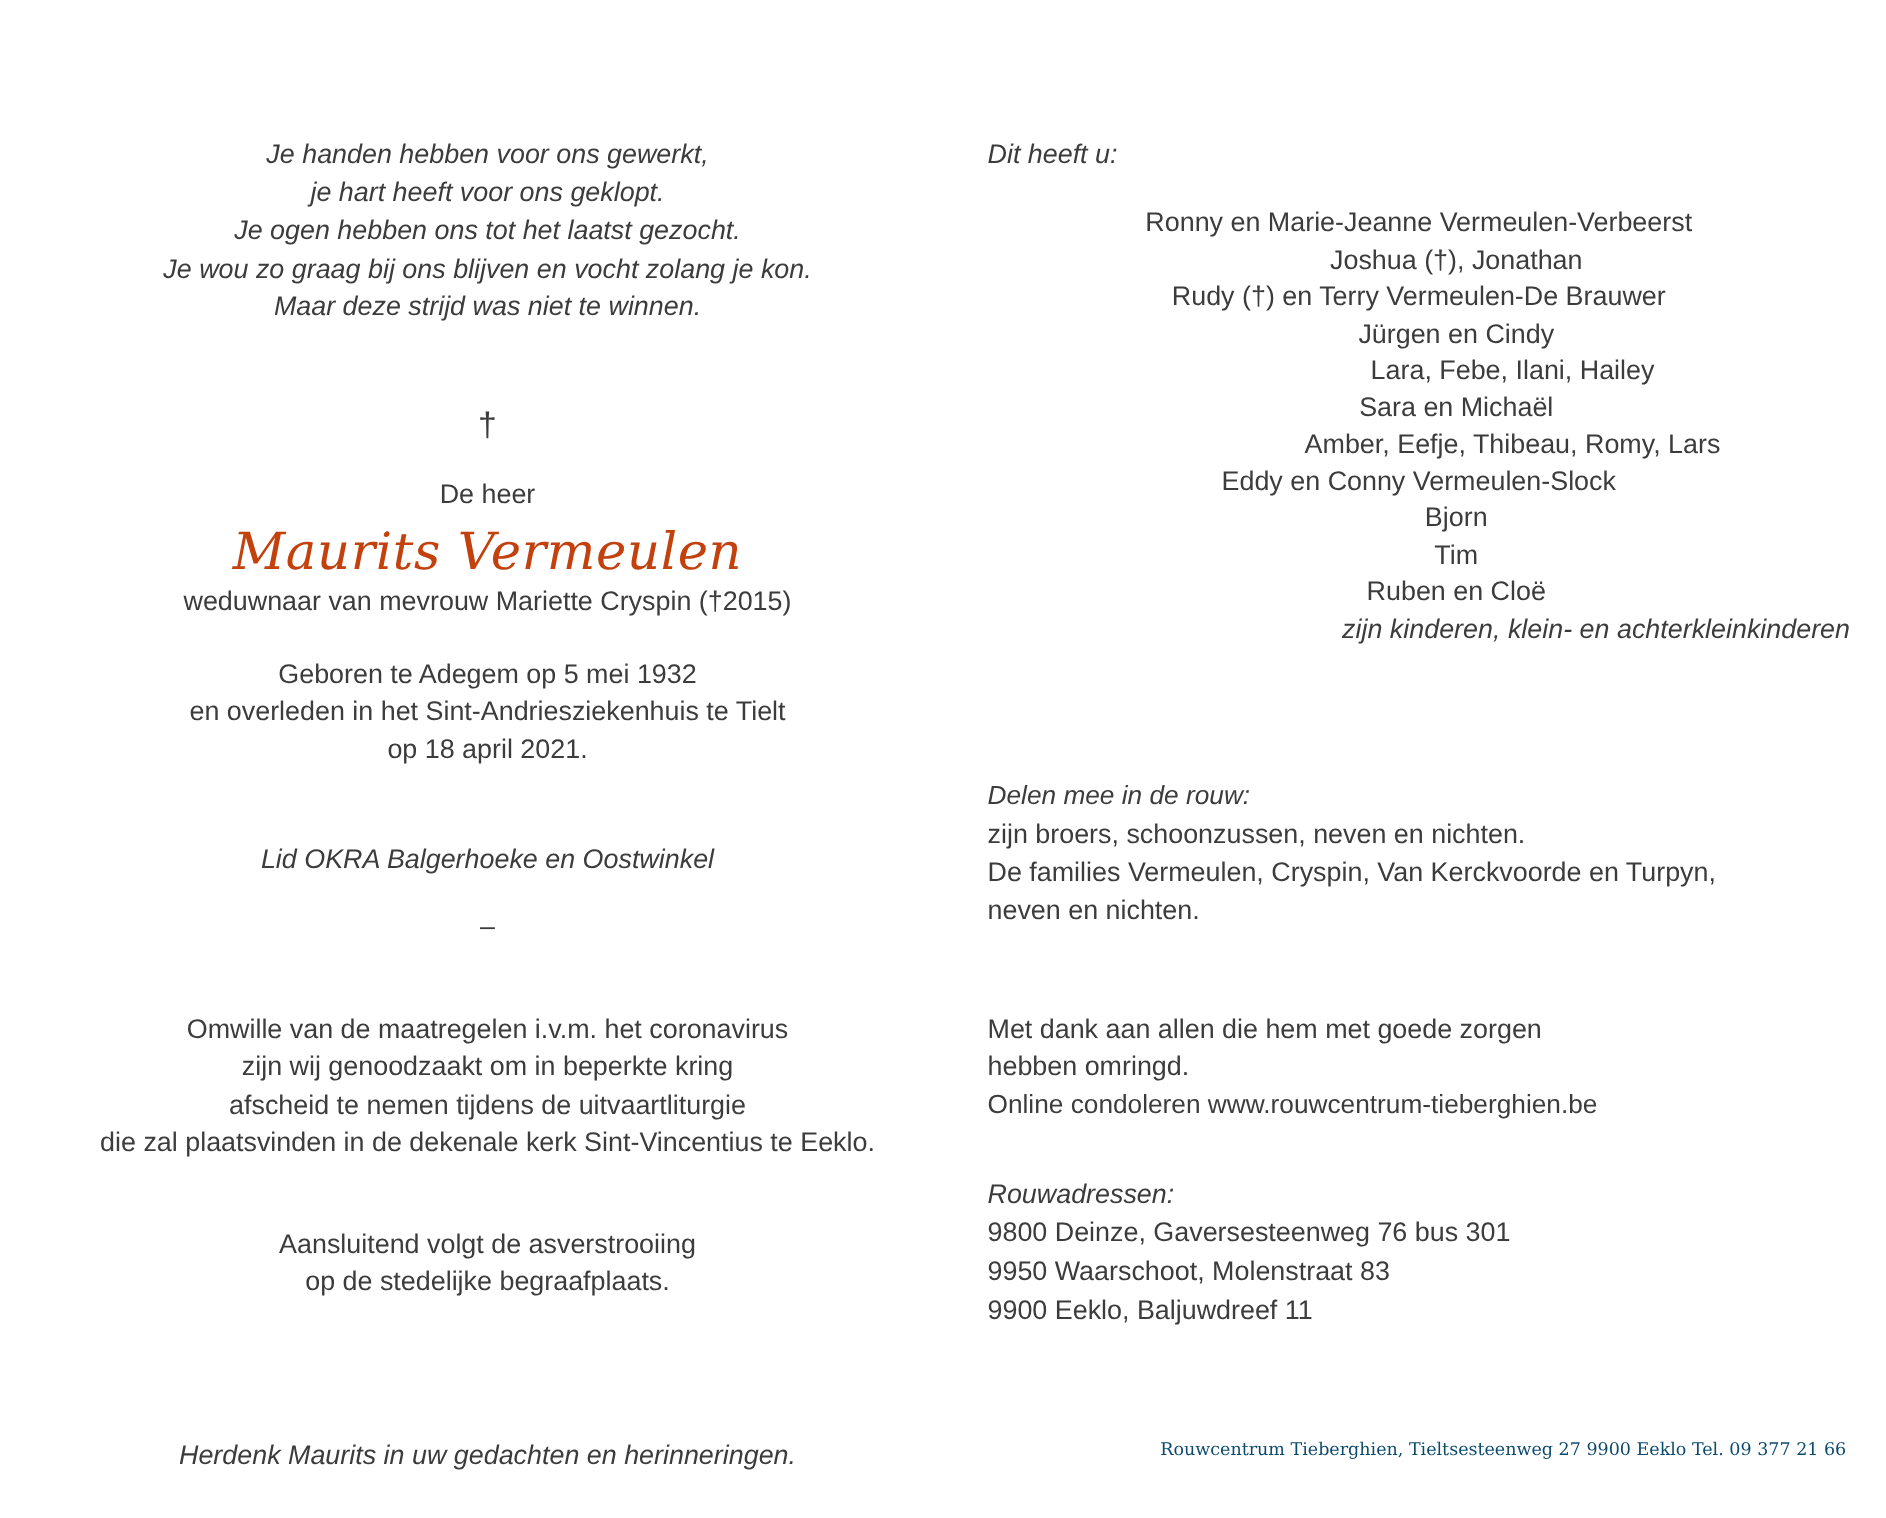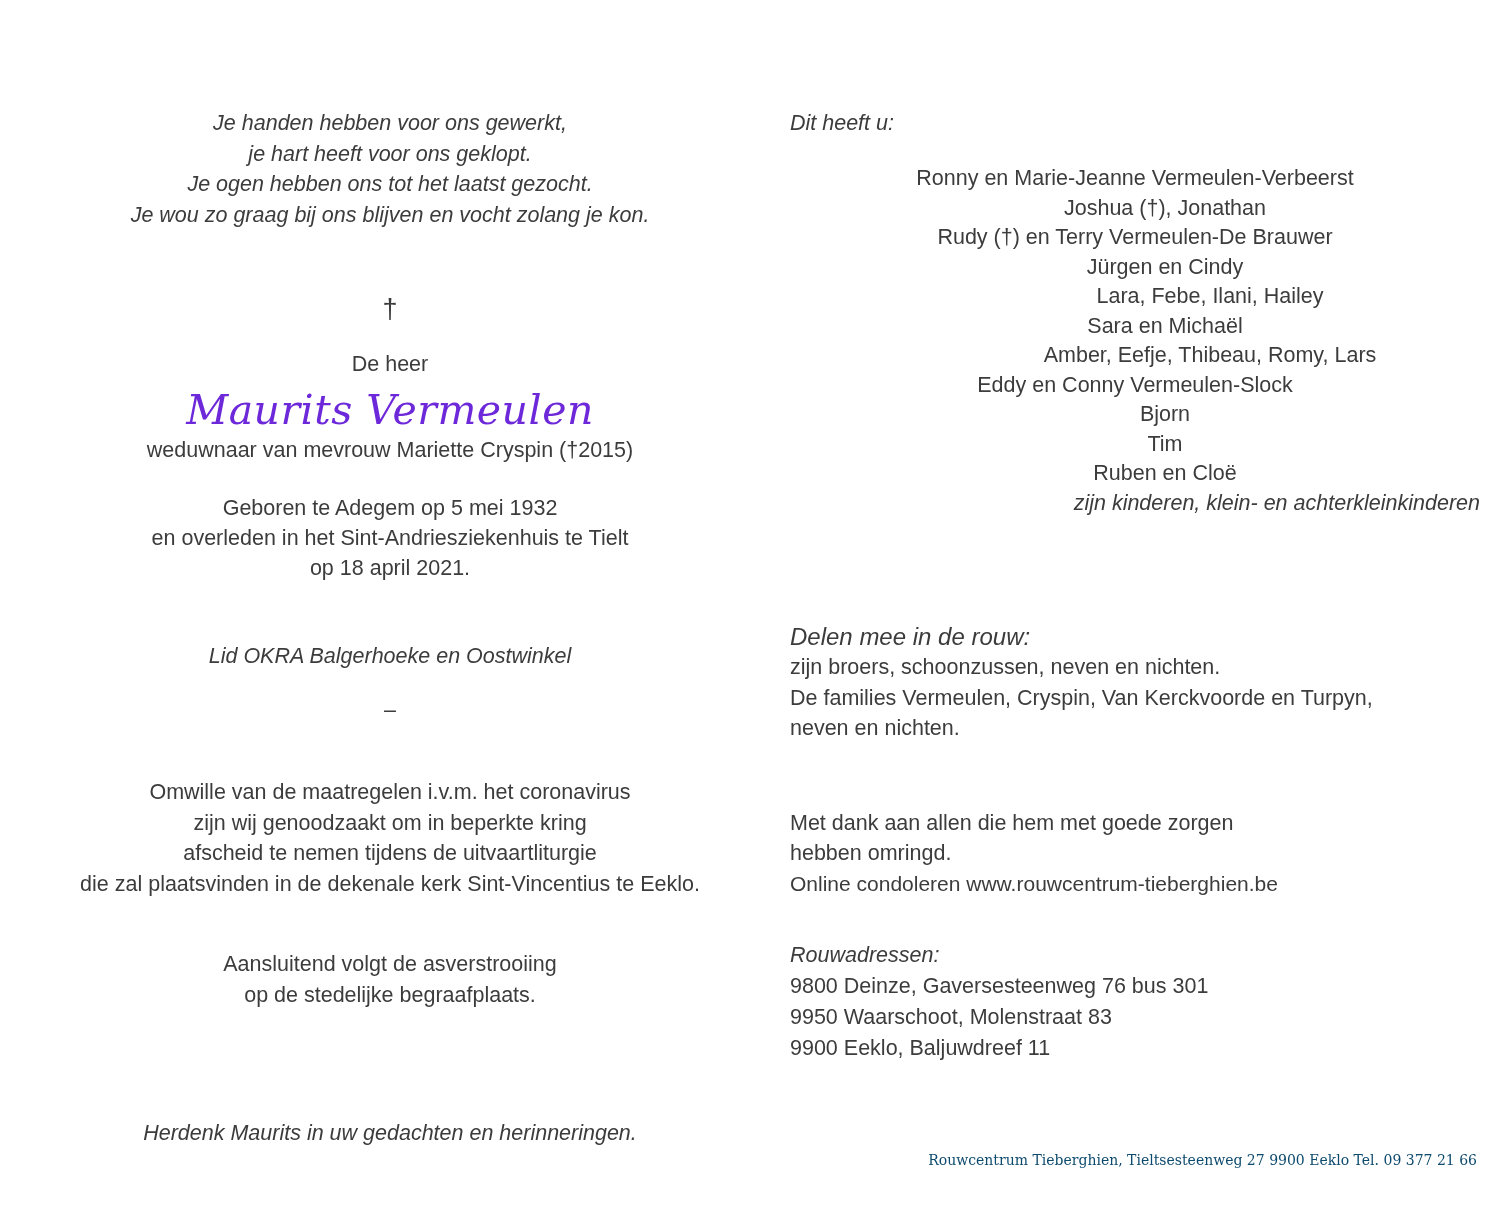--- a/index.html
+++ b/index.html
@@ -54,21 +54,21 @@
     font-size: 21.5px;
     line-height: 28px;
   }
   .name {
     margin-top: 8px;
     font-family: "DejaVu Serif", serif;
     font-style: italic;
     font-size: 41px;
     line-height: 48px;
     letter-spacing: 0.5px;
-    color: #6d28d9;
+    color: #c2410c;
   }
   .spouse {
     margin-top: 2px;
     font-size: 21.5px;
     line-height: 29px;
   }
   .birth-block {
     margin-top: 28px;
     font-size: 21.5px;
     line-height: 30px;
@@ -119,21 +119,21 @@
   .family-list .closing {
     font-style: italic;
     padding-left: 180px;
     text-align: right;
   }
   .rouw-block {
     margin-top: 104px;
   }
   .rouw-block .lbl {
     font-style: italic;
-    font-size: 24px;
+    font-size: 21px;
     line-height: 30px;
   }
   .rouw-block p {
     margin: 0;
     font-size: 21.5px;
     line-height: 30.5px;
   }
   .thanks {
     margin-top: 64px;
     font-size: 21.5px;
@@ -173,20 +173,21 @@
 
 <div class="page">
 
   <div class="col-left">
 
     <div class="poem">
       <div>Je handen hebben voor ons gewerkt,</div>
       <div>je hart heeft voor ons geklopt.</div>
       <div>Je ogen hebben ons tot het laatst gezocht.</div>
       <div>Je wou zo graag bij ons blijven en vocht zolang je kon.</div>
+      <div>Maar deze strijd was niet te winnen.</div>
     </div>
 
     <div class="cross-symbol">†</div>
 
     <div class="deheer">De heer</div>
 
     <div class="name">Maurits Vermeulen</div>
 
     <div class="spouse">weduwnaar van mevrouw Mariette Cryspin (†2015)</div>
 

